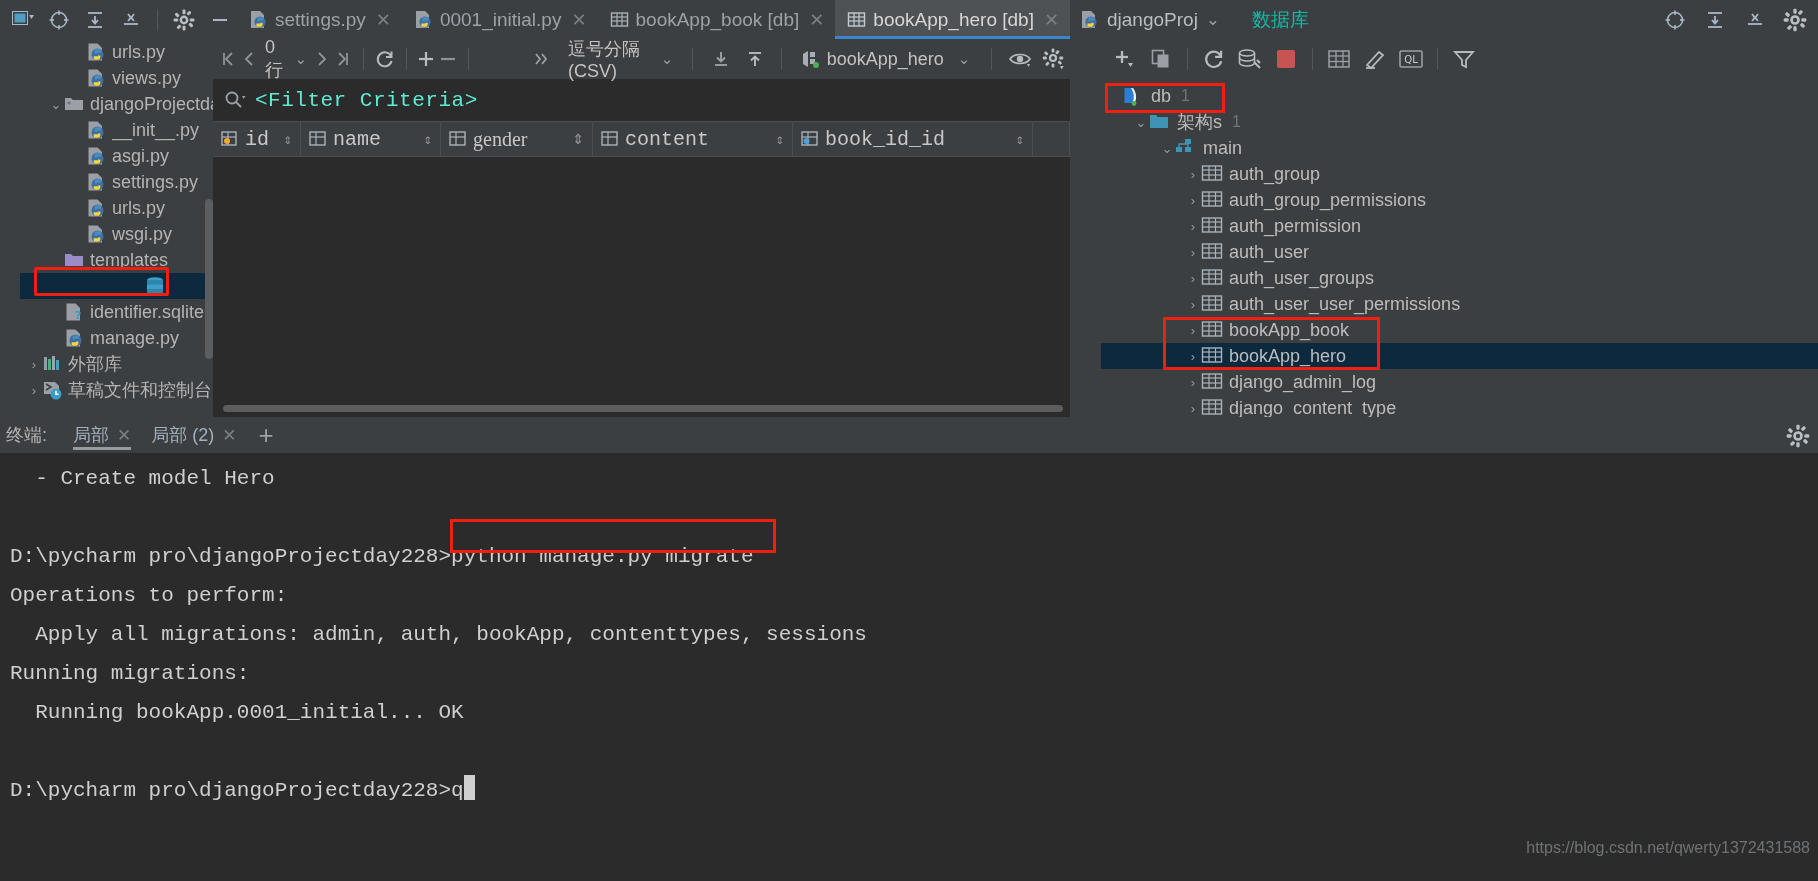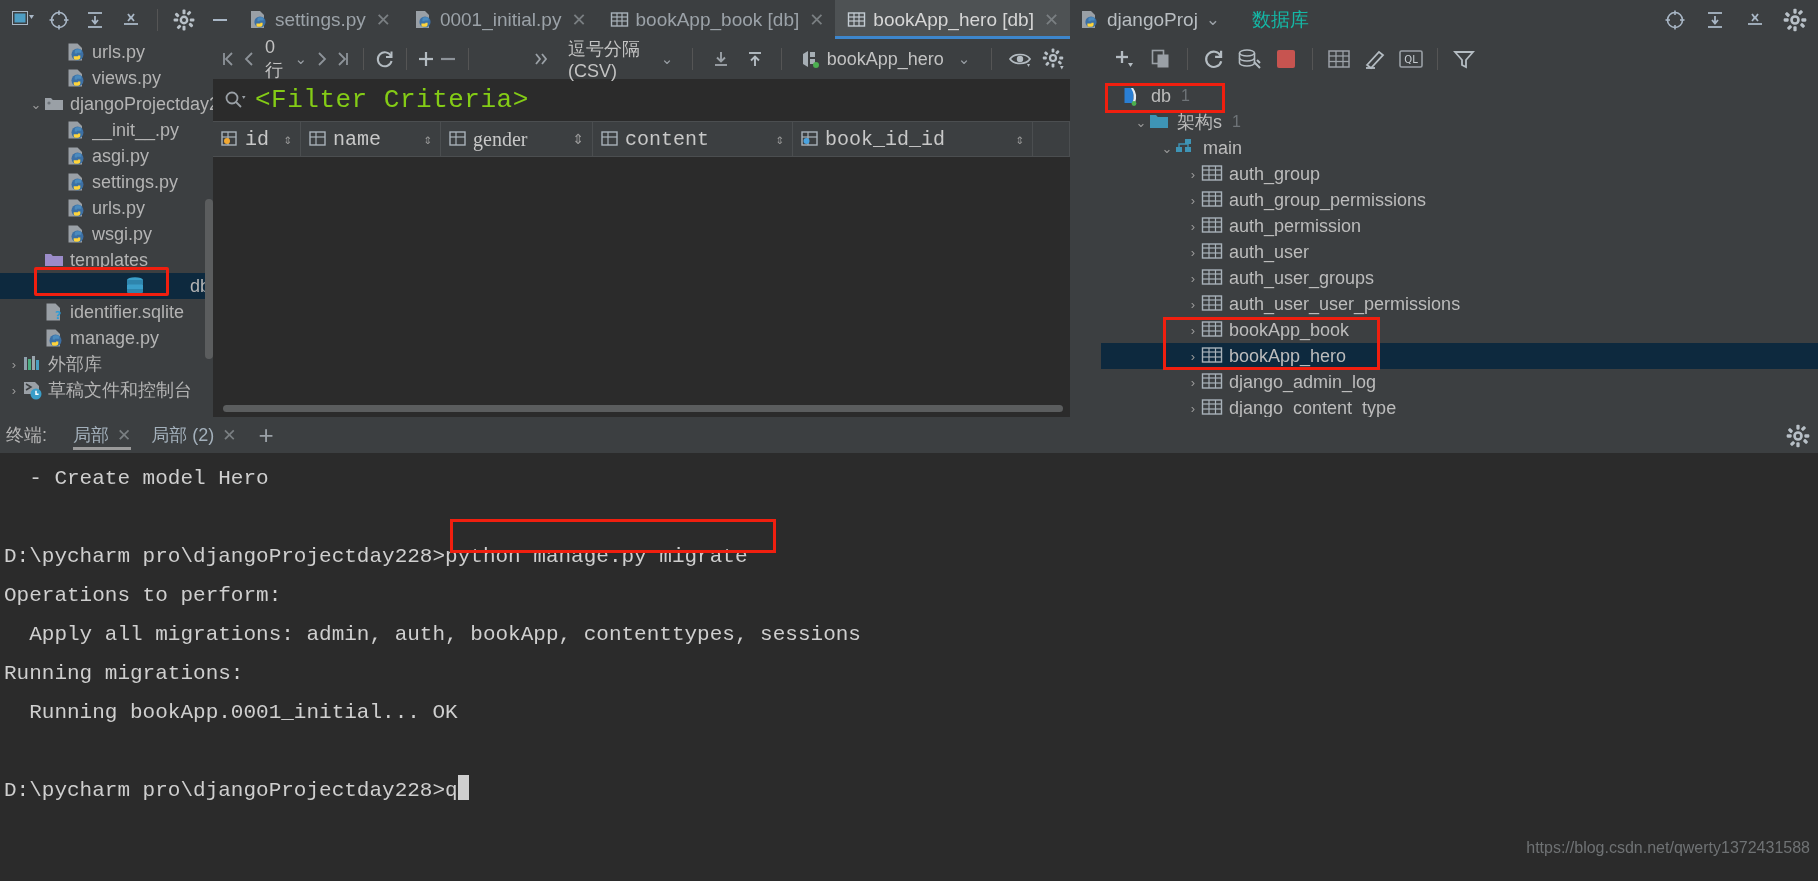--- a/index.html
+++ b/index.html
@@ -59,20 +59,21 @@
   
   .project {
     position: absolute; left: 0; top: 39px; width: 213px; height: 378px;
     background: #3c3f41; overflow: hidden;
   }
   .ptree { padding-top: 0px; }
   .prow {
     height: 26px; display: flex; align-items: center;
     font-size: 18px; color: #b4b4b4; white-space: nowrap;
     position: relative;
+    margin-left: 20px;
   }
   .prow.sel { background: #0d293e; gap: 40px; }
   .arrow { width: 16px; text-align: center; color: #9a9a9a; font-size: 13px; flex: none; }
   .picon { width: 20px; height: 20px; margin-right: 6px; flex: none; }
   .plabel { overflow: hidden; }
 
   
   .hl {
     position: absolute; border: 3px solid #f01f0f; pointer-events: none; border-radius: 2px;
   }
@@ -98,21 +99,21 @@
   }
   .dt-text { font-size: 18px; color: #c3c3c3; padding: 0 3px; }
   .dt-sep { width: 1px; height: 22px; background: #555; margin: 0 8px; }
 
   .filterbar {
     height: 42px; background: #2b2b2b; display: flex; align-items: center;
     padding-left: 10px; gap: 8px;
   }
   .filter-input {
     font-family: "Liberation Mono", "DejaVu Sans Mono", monospace;
-    font-size: 26px; color: #84cc16; letter-spacing: 0.5px;
+    font-size: 21px; color: #5eead4; letter-spacing: 0.5px;
   }
 
   .grid-head {
     height: 36px; display: flex; background: #3c3f41; border-top: 1px solid #4b4e50;
     border-bottom: 1px solid #4b4e50;
   }
   .gh {
     display: flex; align-items: center; gap: 4px;
     border-right: 1px solid #4b4e50; padding: 0 8px;
     font-family: "Liberation Mono", "DejaVu Sans Mono", monospace;
@@ -162,21 +163,21 @@
   }
   .ttab.active::after {
     content: ""; position: absolute; left: 10px; right: 10px; bottom: 3px; height: 3px;
     background: #9a9a9a;
   }
   .ttab .close { color: #7a7f82; font-size: 17px; }
   .tplus { font-size: 26px; color: #9aa0a6; padding: 0 12px; }
 
   .terminal {
     position: absolute; left: 0; top: 453px; width: 1818px; height: 428px;
-    background: #2b2b2b; padding: 6px 0 0 2px;
+    background: #2b2b2b; padding: 6px 0 0 8px;
     font-family: "Liberation Mono", "DejaVu Sans Mono", monospace;
     font-size: 21px; color: #cfcfcf; line-height: 39px;
     overflow: hidden;
   }
   .tline { white-space: pre; padding-left: 2px; }
   .caret {
     display: inline-block; width: 11px; height: 25px; background: #cfcfcf;
     vertical-align: -4px;
   }
   .watermark {

